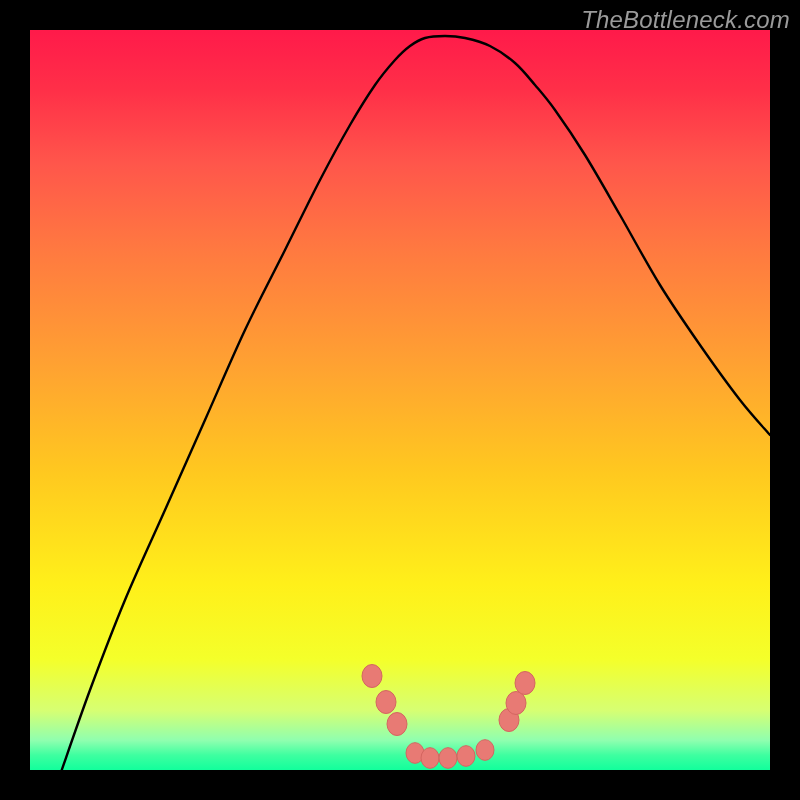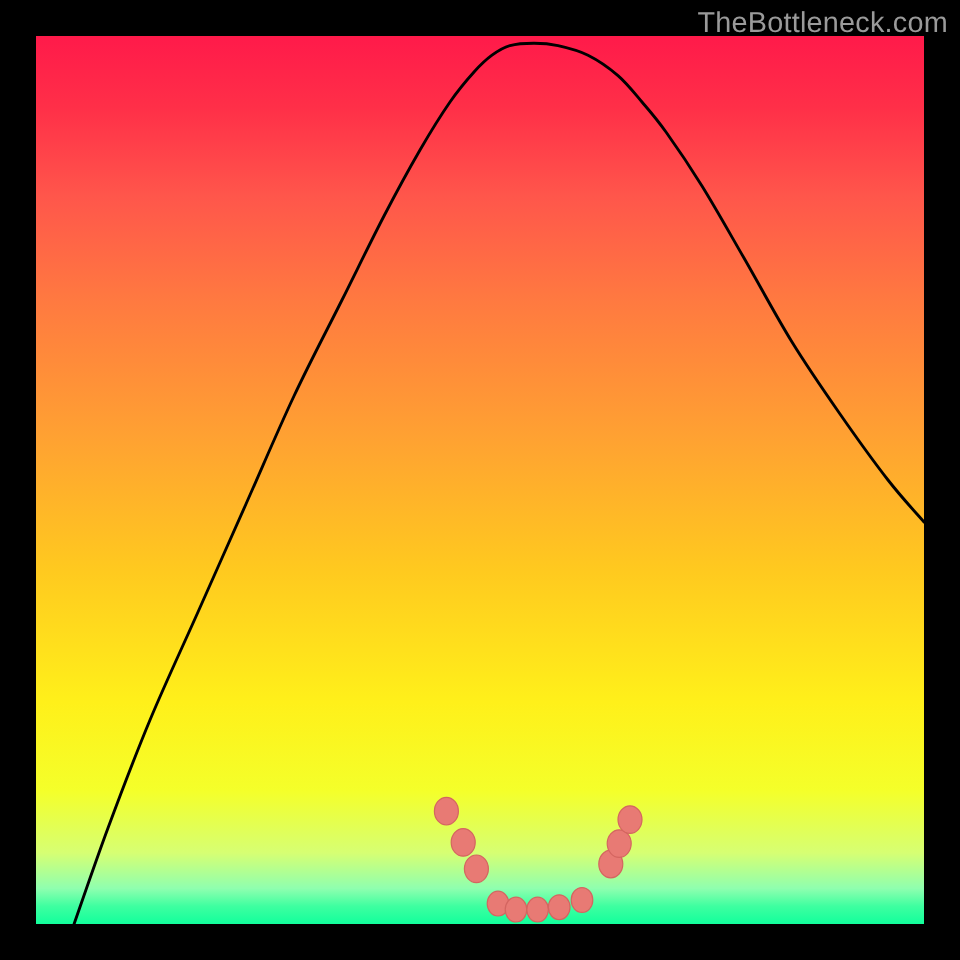--- a/index.html
+++ b/index.html
@@ -35,20 +35,21 @@
   }
   .watermark {
     position: absolute;
     top: 6px;
     right: 10px;
     color: #9a9a9a;
     font-size: 24px;
     font-weight: 500;
     letter-spacing: 0.2px;
     user-select: none;
+    font-style: italic;
   }
   svg.curve {
     position: absolute;
     left: 0;
     top: 0;
   }
 </style>
 </head>
 <body>
 

